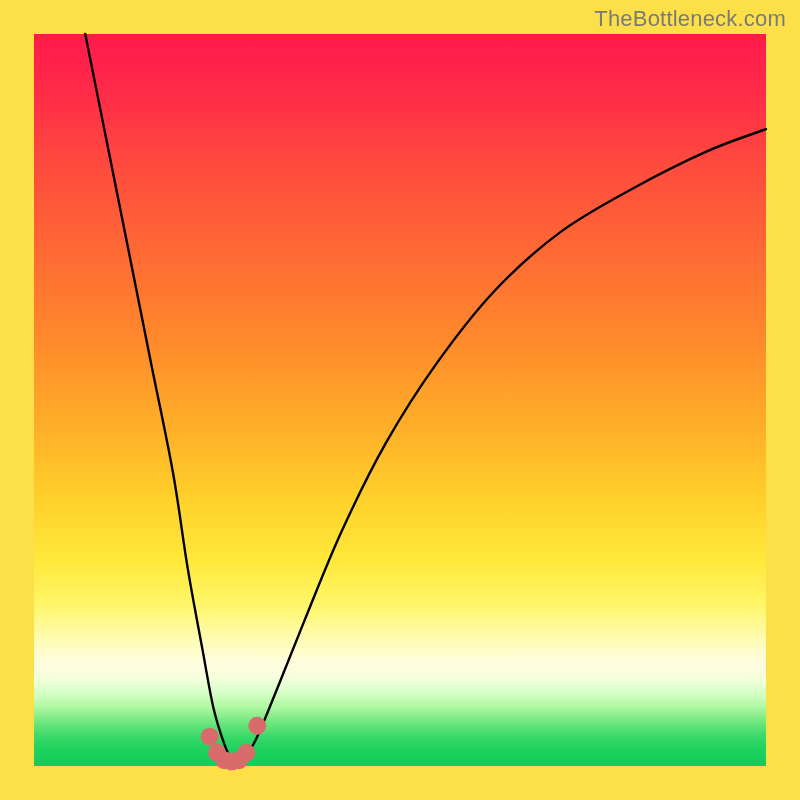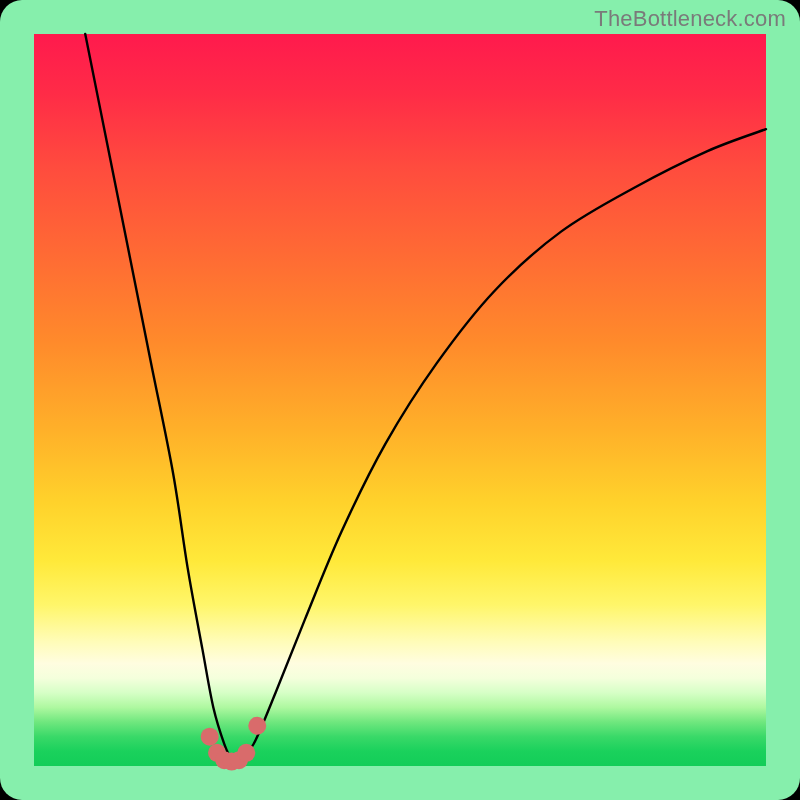--- a/index.html
+++ b/index.html
@@ -10,22 +10,21 @@
     background: #000;
     overflow: hidden;
     font-family: Arial, Helvetica, sans-serif;
   }
   .frame {
     position: absolute;
     left: 0;
     top: 0;
     width: 800px;
     height: 800px;
-    background: #86efac;
-    border-radius: 22px;
+    background: #fde047;
   }
   .plot {
     position: absolute;
     left: 34px;
     top: 34px;
     width: 732px;
     height: 732px;
     
     background: linear-gradient(to bottom,
       #ff1a4d 0%,

